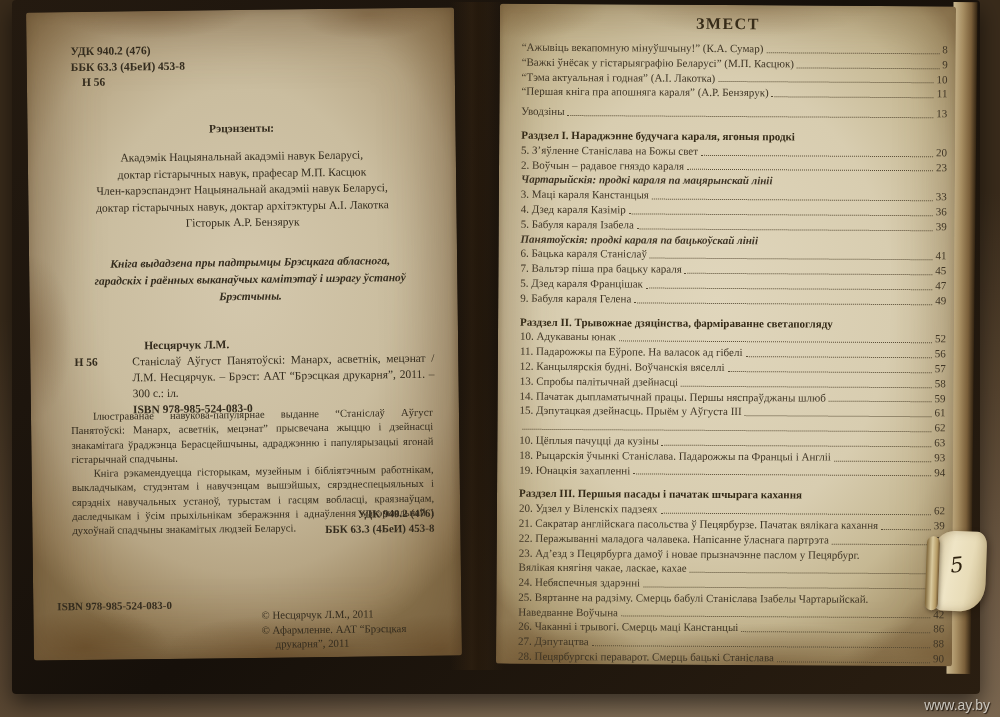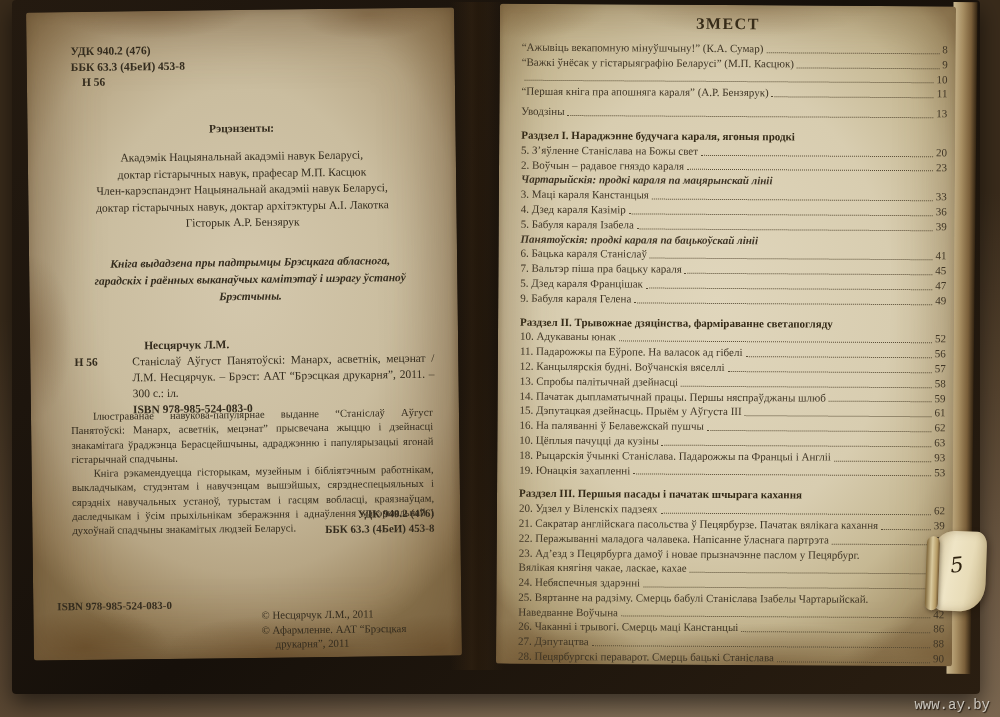--- a/index.html
+++ b/index.html
@@ -85,21 +85,21 @@
     background: linear-gradient(100deg, #cfc09a 0%, #efe5c6 35%, #e8dcb8 65%, #c3b185 100%);
     border-radius: 40% 10px 45% 12px / 30% 14px 35% 14px;
     box-shadow: 2px 3px 6px rgba(30,20,8,.45), inset 0 0 8px rgba(120,95,55,.35); }
   .bookmark-roll { position:absolute; left:2px; top:10px; width:13px; height:74px;
     background: linear-gradient(to right, #7c6336 0%, #d9c99d 45%, #b59a64 80%, #6d5430 100%);
     border-radius:7px; box-shadow: 1px 2px 4px rgba(30,20,8,.4); }
   .bookmark-num { position:absolute; left:26px; top:26px; font-family:"DejaVu Serif",serif;
     font-style:italic; font-size:21px; color:#2e2210; transform:rotate(-8deg); }
 
   .watermark { position:absolute; right:10px; bottom:4px; z-index:9;
-    font-family:Liberation Mono, monospace; font-size:14px;
+    font-family:Liberation Sans, sans-serif; font-size:14px;
     color: rgba(228,226,218,.82); text-shadow:1px 1px 1px rgba(20,12,5,.8); }
 </style>
 </head>
 <body>
 
 <div class="scene">
   <div class="cover"></div>
   <div class="left-stack"></div>
   <div class="right-stack"></div>
 
@@ -157,20 +157,21 @@
     <span class="pagenum">8</span>
   </div>
 
   <div class="toc-row t-quote">
     <span class="toc-label">“Важкі ўнёсак у гістарыяграфію Беларусі” (М.П. Касцюк)</span>
     <span class="dots"></span>
     <span class="pagenum">9</span>
   </div>
 
   <div class="toc-row t-quote">
+    <span class="toc-label">“Тэма актуальная і годная” (А.І. Лакотка)</span>
     <span class="dots"></span>
     <span class="pagenum">10</span>
   </div>
 
   <div class="toc-row t-quote">
     <span class="toc-label">“Першая кніга пра апошняга караля” (А.Р. Бензярук)</span>
     <span class="dots"></span>
     <span class="pagenum">11</span>
   </div>
 
@@ -302,41 +303,40 @@
     <span class="pagenum">59</span>
   </div>
 
   <div class="toc-row t-item">
     <span class="toc-label">15. Дэпутацкая дзейнасць. Прыём у Аўгуста ІІІ</span>
     <span class="dots"></span>
     <span class="pagenum">61</span>
   </div>
 
   <div class="toc-row t-item">
-    <span class="toc-label">16. На паляванні ў Белавежскай пушчы</span>
     <span class="dots"></span>
     <span class="pagenum">62</span>
   </div>
 
   <div class="toc-row t-item">
     <span class="toc-label">10. Цёплыя пачуцці да кузіны</span>
     <span class="dots"></span>
     <span class="pagenum">63</span>
   </div>
 
   <div class="toc-row t-item">
     <span class="toc-label">18. Рыцарскія ўчынкі Станіслава. Падарожжы па Францыі і Англіі</span>
     <span class="dots"></span>
     <span class="pagenum">93</span>
   </div>
 
   <div class="toc-row t-item">
     <span class="toc-label">19. Юнацкія захапленні</span>
     <span class="dots"></span>
-    <span class="pagenum">53</span>
+    <span class="pagenum">94</span>
   </div>
 
   <div class="toc-row t-spacer">
     
     
     
   </div>
 
   <div class="toc-row t-head">
     <span class="toc-label">Раздзел ІІІ. Першыя пасады і пачатак шчырага кахання</span>

